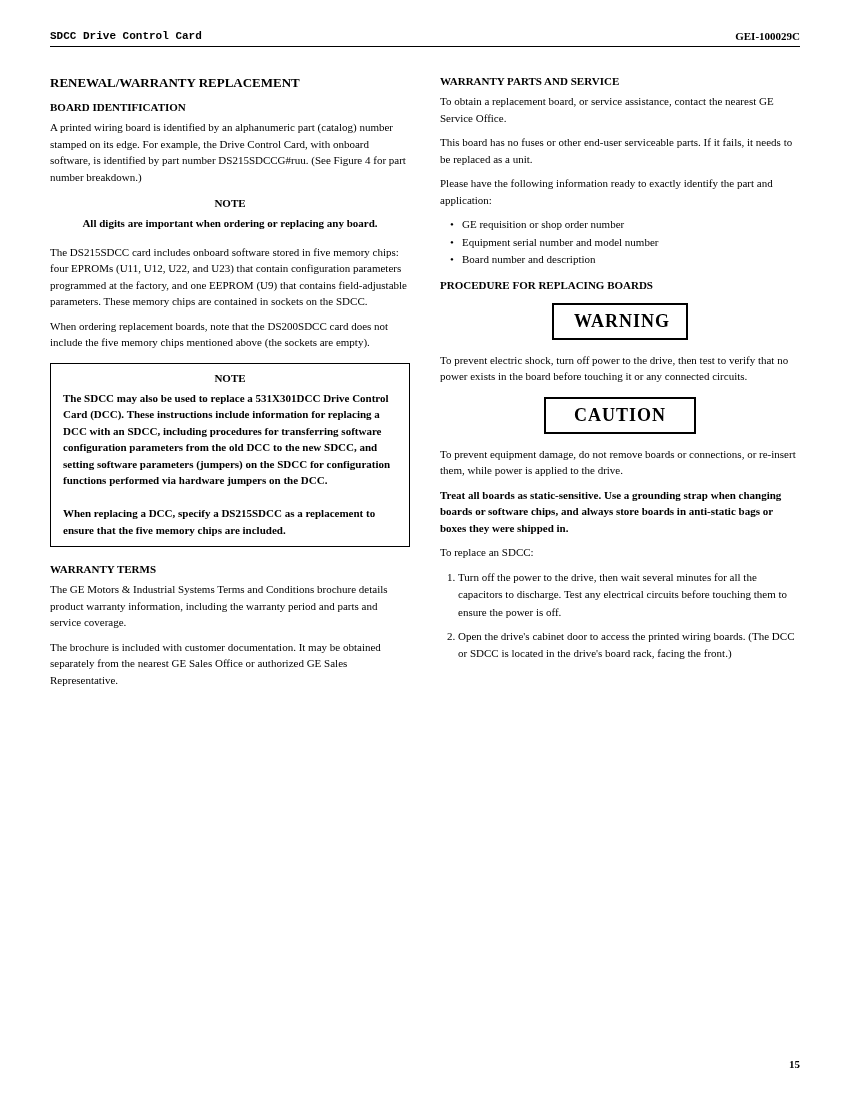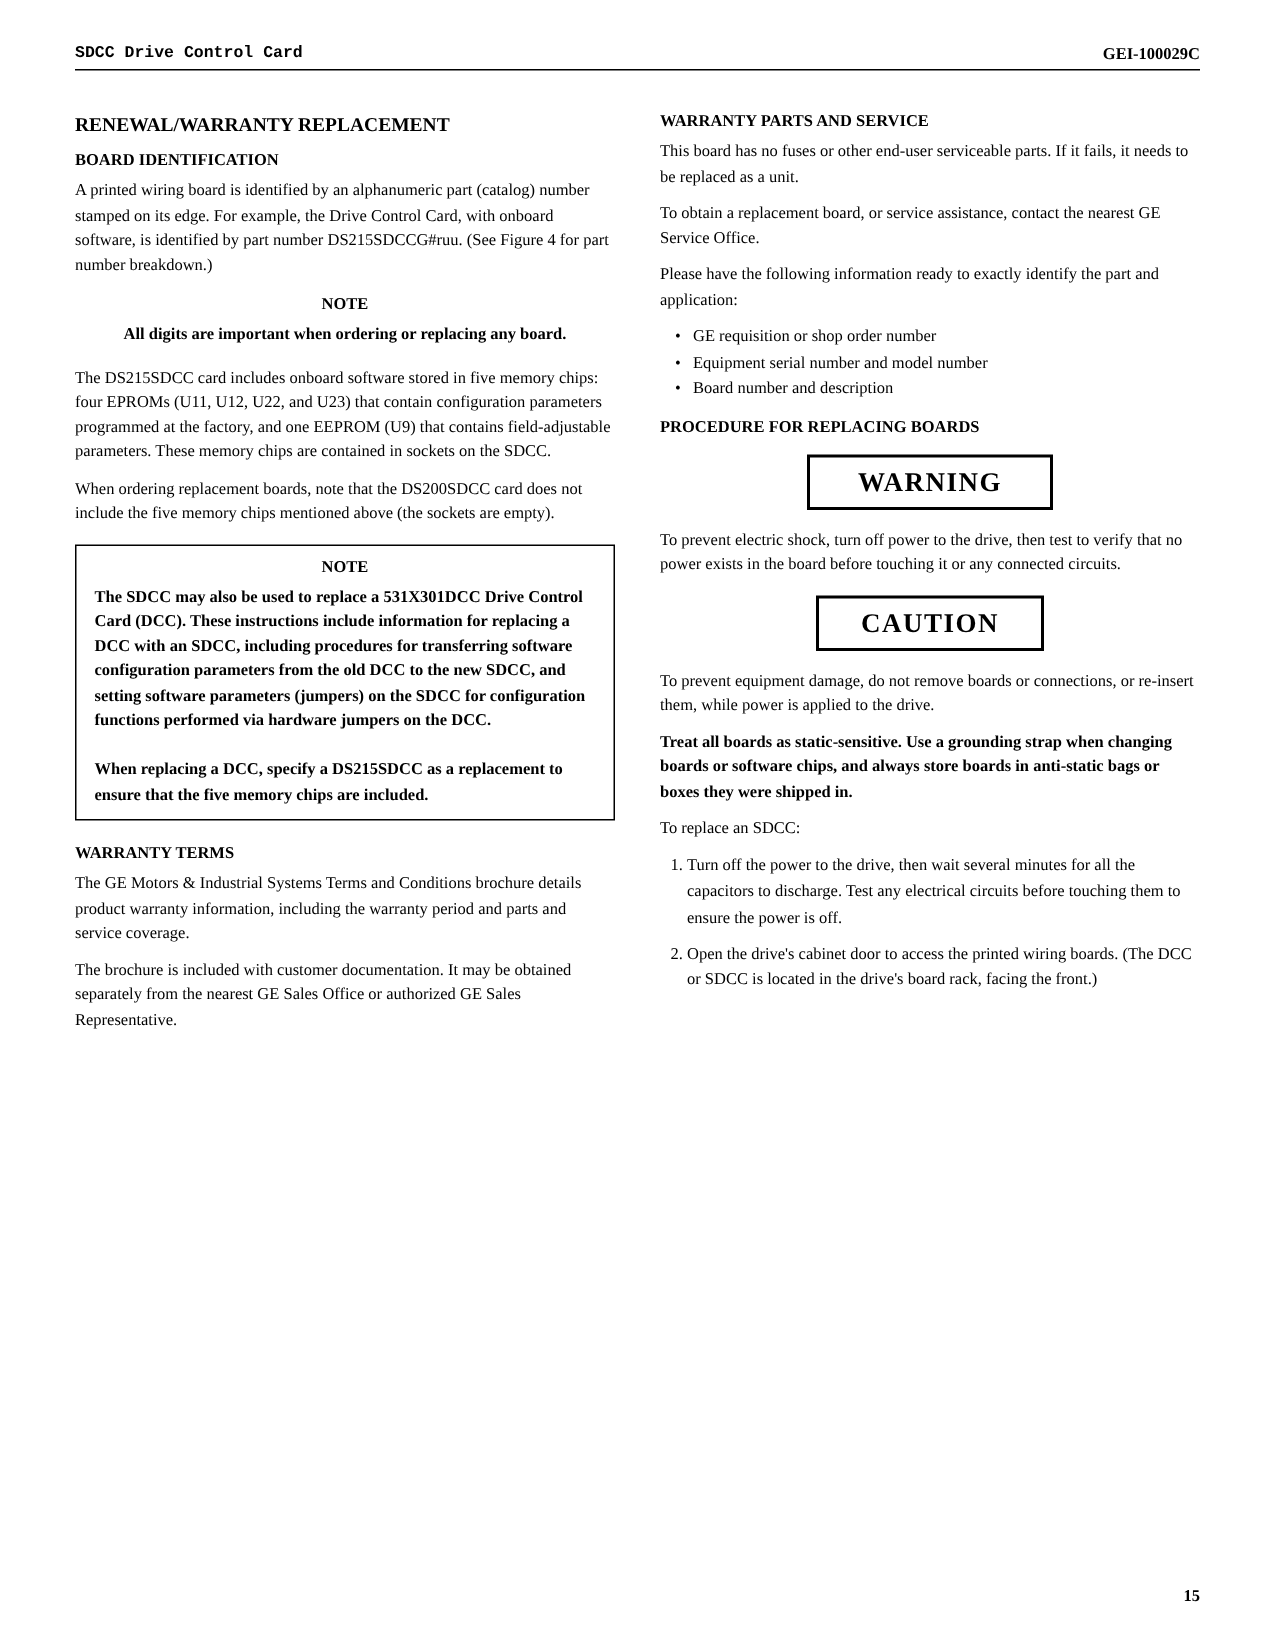--- a/index.html
+++ b/index.html
@@ -91,21 +91,21 @@
       font-weight: normal;
     }
     .note-box-bordered .note-content b {
       font-weight: bold;
     }
     .warning-box {
       border: 2px solid #000;
       padding: 6px 20px;
       text-align: center;
       margin: 12px auto;
-      width: 164px;
+      width: 136px;
     }
     .warning-label {
       font-size: 18px;
       font-weight: bold;
       letter-spacing: 1px;
     }
     .caution-box {
       border: 2px solid #000;
       padding: 6px 20px;
       text-align: center;
@@ -192,22 +192,22 @@
         <p>The GE Motors &amp; Industrial Systems Terms and Conditions brochure details product warranty information, including the warranty period and parts and service coverage.</p>
         <p>The brochure is included with customer documentation. It may be obtained separately from the nearest GE Sales Office or authorized GE Sales Representative.</p>
       </div>
 
     </div>
 
     <div class="right-col">
 
       <div>
         <div class="subsection-title">WARRANTY PARTS AND SERVICE</div>
+        <p>To obtain a replacement board, or service assistance, contact the nearest GE Service Office.</p>
         <p>This board has no fuses or other end-user serviceable parts. If it fails, it needs to be replaced as a unit.</p>
-        <p>To obtain a replacement board, or service assistance, contact the nearest GE Service Office.</p>
         <p>Please have the following information ready to exactly identify the part and application:</p>
         <ul class="bullet-list">
           <li>GE requisition or shop order number</li>
           <li>Equipment serial number and model number</li>
           <li>Board number and description</li>
         </ul>
       </div>
 
       <div style="margin-top:10px;">
         <div class="subsection-title">PROCEDURE FOR REPLACING BOARDS</div>

